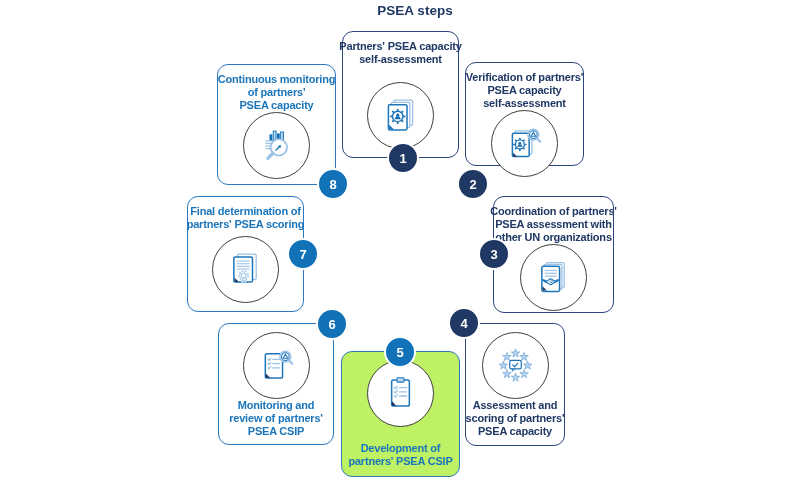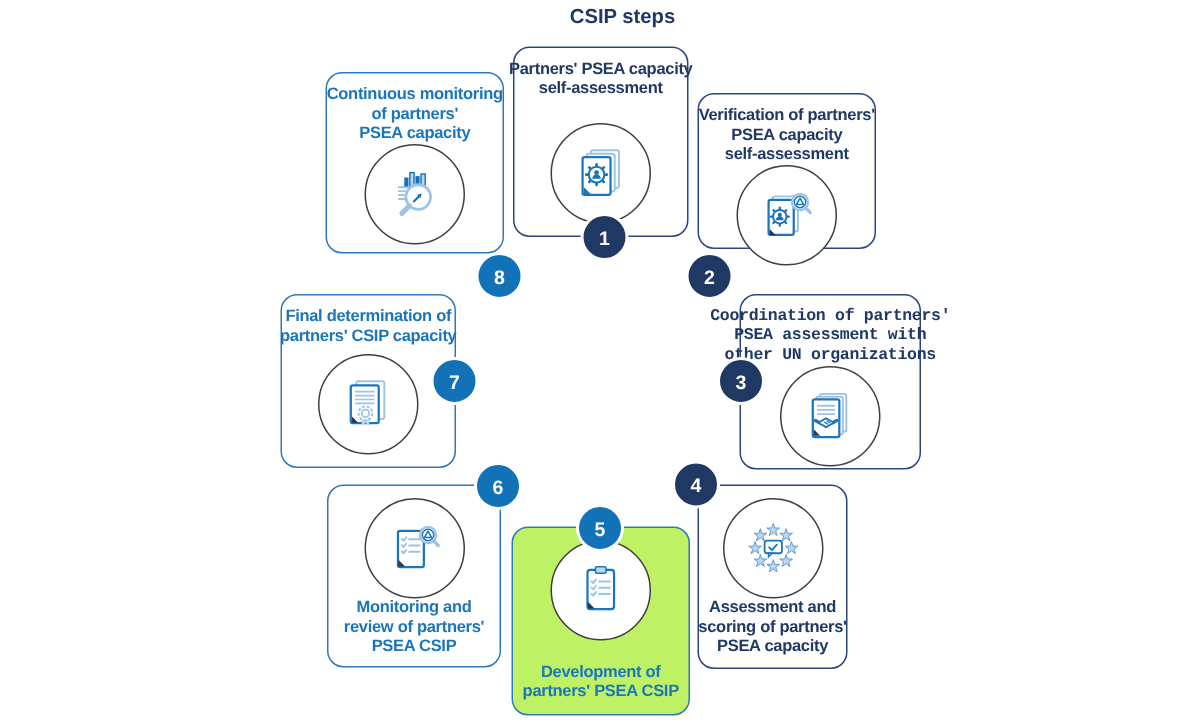--- a/index.html
+++ b/index.html
@@ -20,42 +20,42 @@
   .icon-circle{width:67px;height:67px;box-sizing:border-box;border:1.5px solid #3F3F3E;
                border-radius:50%;background:#fff;display:flex;align-items:center;justify-content:center;flex:0 0 auto;}
   .badge{position:absolute;width:28px;height:28px;border:2px solid #fff;border-radius:50%;
          color:#fff;font-size:13px;font-weight:700;display:flex;align-items:center;
          justify-content:center;z-index:5;box-sizing:content-box;}
   .badge.navy{background:#203864;}
   .badge.blue{background:#1272B8;}
   
   .c1{left:342px;top:31px;width:117px;height:127px;}
   .c2{left:465px;top:62px;width:119px;height:104px;}
-  .c3{left:493px;top:196px;width:121px;height:117px;font-family:Liberation Mono, monospace;}
+  .c3{left:493px;top:196px;width:121px;height:117px;}
   .c4{left:465px;top:323px;width:100px;height:123px;}
   .c5{left:341px;top:351px;width:119px;height:126px;}
   .c6{left:218px;top:323px;width:116px;height:122px;}
   .c7{left:187px;top:196px;width:117px;height:116px;}
-  .c8{left:217px;top:48px;width:119px;height:121px;}
+  .c8{left:217px;top:64px;width:119px;height:121px;}
   
   .b1{left:387px;top:142px;}
   .b2{left:457px;top:168px;}
   .b3{left:478px;top:238px;}
   .b4{left:448px;top:307px;}
   .b5{left:384px;top:336px;}
   .b6{left:316px;top:308px;}
   .b7{left:287px;top:238px;}
   .b8{left:317px;top:168px;}
 </style>
 </head>
 <body>
 
 <div class="canvas">
 
-  <div class="title">CSIP steps</div>
+  <div class="title">PSEA steps</div>
 
   <div class="card navy c1">
     <div class="label">Partners' PSEA capacity
 self-assessment</div>
     <div class="icon-circle">
       <svg width="41" height="41" viewBox="0 0 44 44">
         <rect x="15" y="5.5" width="20" height="27" rx="1.5" fill="#fff" stroke="#9DC3E6" stroke-width="1.4"></rect>
         <rect x="12" y="8" width="20" height="27" rx="1.5" fill="#fff" stroke="#9DC3E6" stroke-width="1.4"></rect>
         <rect x="9" y="10.5" width="20" height="27" rx="1.5" fill="#fff" stroke="#1B75BB" stroke-width="1.6"></rect>
         <path d="M9.8,31.8 L14.8,36.8 L9.8,36.8 Z" fill="#1B75BB"></path>
@@ -195,21 +195,21 @@
         <line x1="35.7" y1="16.9" x2="38.8" y2="20" stroke="#9DC3E6" stroke-width="2.4" stroke-linecap="round"></line>
       </svg>
     </div>
     <div class="label">Monitoring and
 review of partners'
 PSEA CSIP</div>
   </div>
 
   <div class="card blue c7">
     <div class="label">Final determination of
-partners' CSIP capacity</div>
+partners' PSEA scoring</div>
     <div class="icon-circle">
       <svg width="41" height="41" viewBox="0 0 44 44">
         <rect x="13.5" y="5.5" width="20" height="27" rx="1.5" fill="#fff" stroke="#9DC3E6" stroke-width="1.4"></rect>
         <rect x="9.5" y="8.5" width="20" height="27" rx="1.5" fill="#fff" stroke="#1B75BB" stroke-width="1.6"></rect>
         <g stroke="#9DC3E6" stroke-width="1.2">
           <line x1="12.5" y1="13" x2="26.5" y2="13"></line>
           <line x1="12.5" y1="15.8" x2="26.5" y2="15.8"></line>
           <line x1="12.5" y1="18.6" x2="26.5" y2="18.6"></line>
           <line x1="12.5" y1="21.4" x2="26.5" y2="21.4"></line>
         </g>

